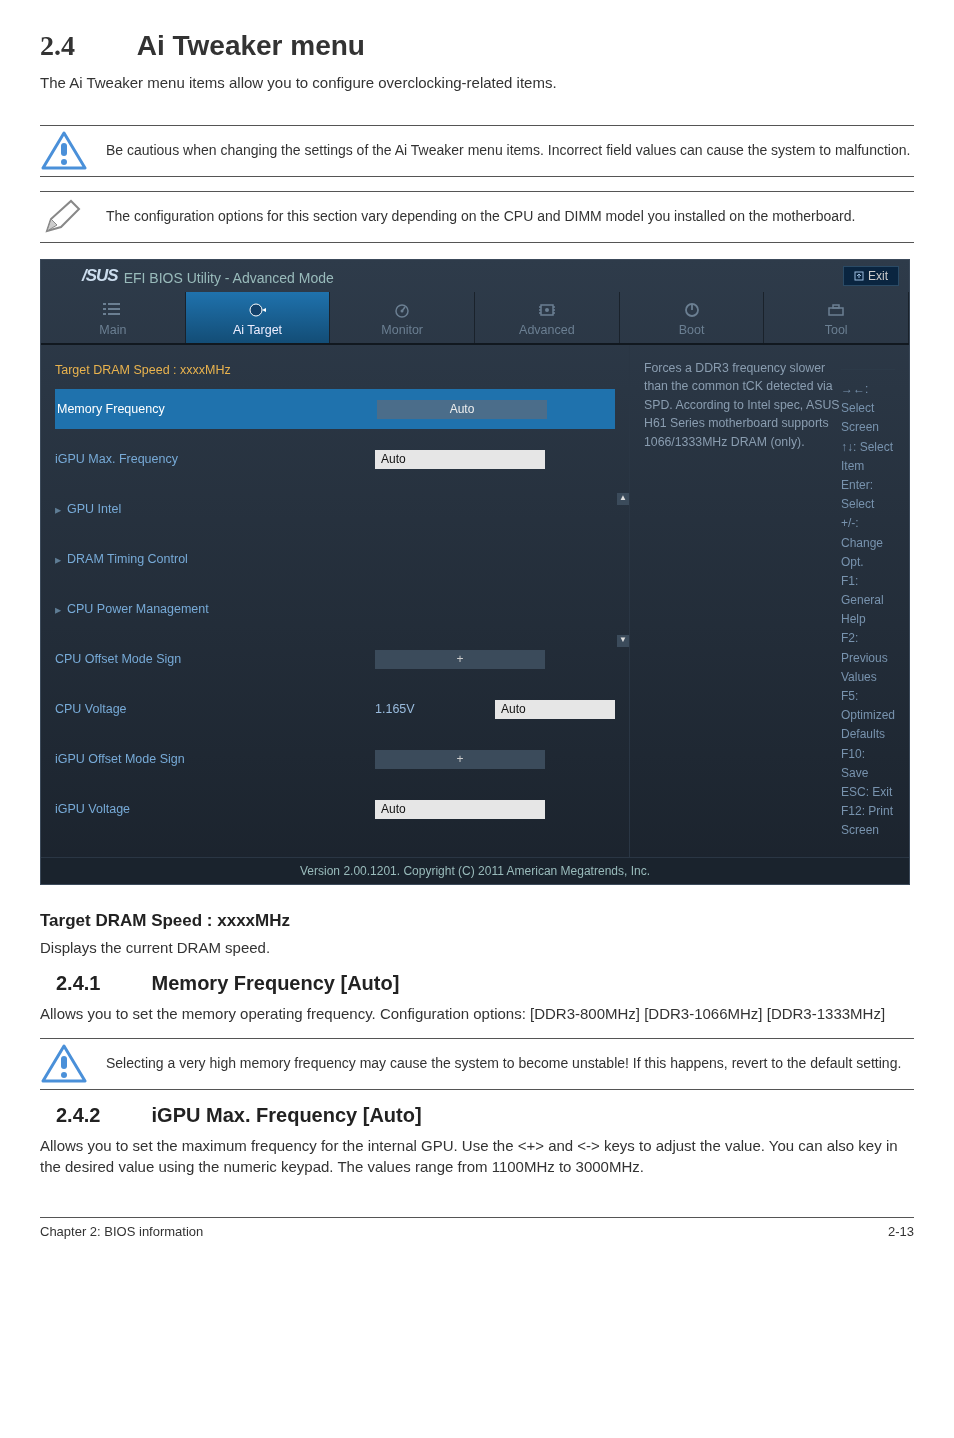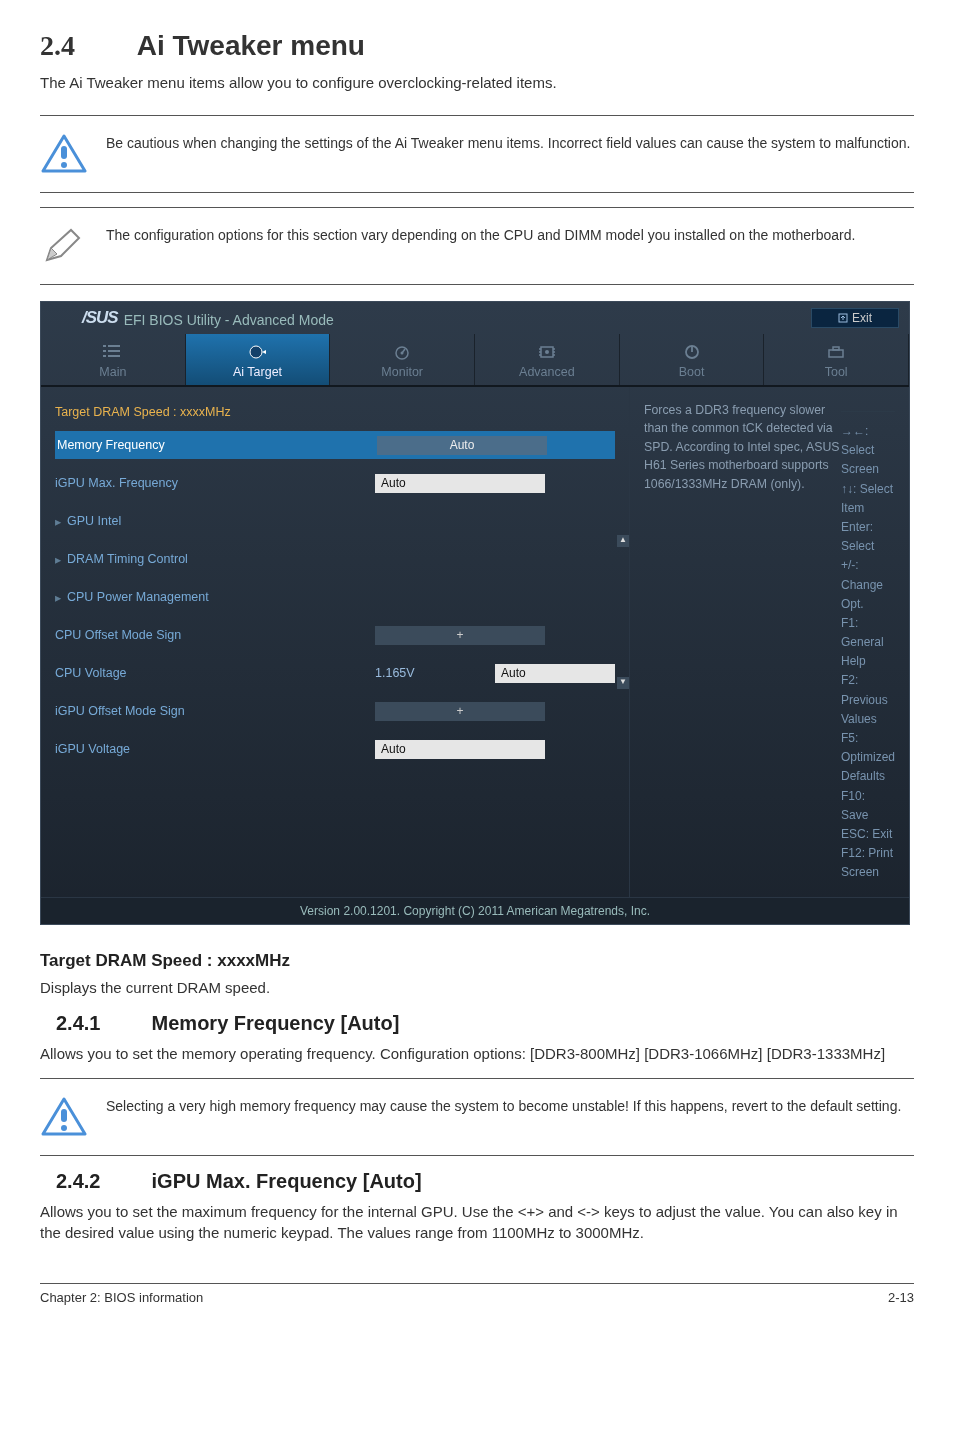--- a/index.html
+++ b/index.html
@@ -1,37 +1,37 @@
 <!DOCTYPE html>
 <html><head>
   <meta charset="utf-8">
   <style>
     * { margin: 0; padding: 0; box-sizing: border-box; }
     body { font-family: Arial, Helvetica, sans-serif; width: 954px; background: #fff; color: #333; padding: 30px 40px; }
     h1 { font-size: 28px; font-weight: bold; margin-bottom: 12px; }
     .num { display: inline-block; width: 90px; font-family: Liberation Serif, serif; }
-    .desc1 { margin-bottom: 24px; font-size: 15px; }
-    .note { display: flex; align-items: flex-start; gap: 18px; border-top: 1px solid #555; border-bottom: 1px solid #555; padding: 18px 0; margin-bottom: 14px; }
+    .desc1 { margin-bottom: 34px; font-size: 15px; }
+    .note { display: flex; align-items: center; gap: 18px; border-top: 1px solid #555; border-bottom: 1px solid #555; padding: 5px 0; margin-bottom: 14px; }
     .note-icon { width: 48px; height: 40px; flex-shrink: 0; display:flex; align-items:center; justify-content:center; }
     .note-text { font-size: 14px; line-height: 1.4; }
     .bios { background: linear-gradient(#2e3b4a, #1b232d); border: 1px solid #3c4a5a; margin: 16px 0 26px 0; width: 870px; position: relative; }
     .bios-title-bar { display:flex; align-items:center; justify-content:space-between; padding: 6px 10px; color:#bcd; }
     .bios-title-left { display:flex; align-items:flex-end; gap:6px;margin-left:31px; }
     .asus-logo { font-weight: bold; font-style: italic; font-family: Arial; font-size:17px; color:#cde; letter-spacing:-1px;}
     .bios-title { font-size: 14px; color:#9bb; }
-    .exit-btn { background:#0a2540; color:#ccc; padding:2px 26px; font-size:12px; display:flex; align-items:center; gap:4px; border:1px solid #2a4a65;}
+    .exit-btn { background:#0a2540; color:#ccc; padding:2px 10px; font-size:12px; display:flex; align-items:center; gap:4px; border:1px solid #2a4a65;}
     .tabs { display:flex; border-bottom: 2px solid #11181f; }
     .tab { flex:1; text-align:center; padding:10px 4px 6px; color:#6b7f92; font-size:12.5px; border-right:1px solid #1a222b; position:relative; }
     .tab.active { background: linear-gradient(#1f72ad,#134d76); color:#eef; }
     .tab-icon { display:block; margin:0 auto 5px; width:20px; height:16px; }
     .tab-label { display:block; margin-top:2px; }
     .bios-body { display:flex; min-height: 360px; }
     .bios-main { flex:1; padding: 18px 14px; position:relative; }
     .bios-side { width: 280px; padding: 14px 14px; border-left: 1px solid #2a3644; color:#8a9db0; font-size:12.3px; line-height:1.5; display:flex; }
-    .row { display:flex; align-items:center; margin-bottom:10px; color:#77aad7; font-size:12.5px; height:28px;}
+    .row { display:flex; align-items:center; margin-bottom:10px; color:#77aad7; font-size:12.5px; height:40px;}
     .row.hilite { background:#1f72ad; color:#fff; padding:2px;}
     .row .lbl { width: 320px; }
     .arrow { color:#5f7d95; display:inline-block; width:12px; }
     .header-row { color:#e9b34e; font-size:12.5px; margin-bottom:12px;}
     .field { background:#e6e6e6; color:#111; height:19px; padding:1px 6px; font-size:12px; width:170px; display:flex; align-items:center; }
     .field-dark { background:#3b4b5b; color:#ccc; height:19px; padding:1px 6px; font-size:12px; width:170px; display:flex; align-items:center; justify-content:center;}
     .field-hi { background:#eee; color:#222; }
     .help-keys { font-size:12px; color:#7893ae; line-height:1.6; border-top:1px solid #2c3a48; padding-top:10px; margin-top:10px;}
     .bios-footer { background:#1a232d; color:#9bb; text-align:center; font-size:12px; padding:6px; border-top:1px solid #2a3644;}
     .scroll-up { position:absolute; right:0; top:148px; width:12px; height:12px; background:#3b4b5b; color:#ddd; font-size:8px; text-align:center;}

